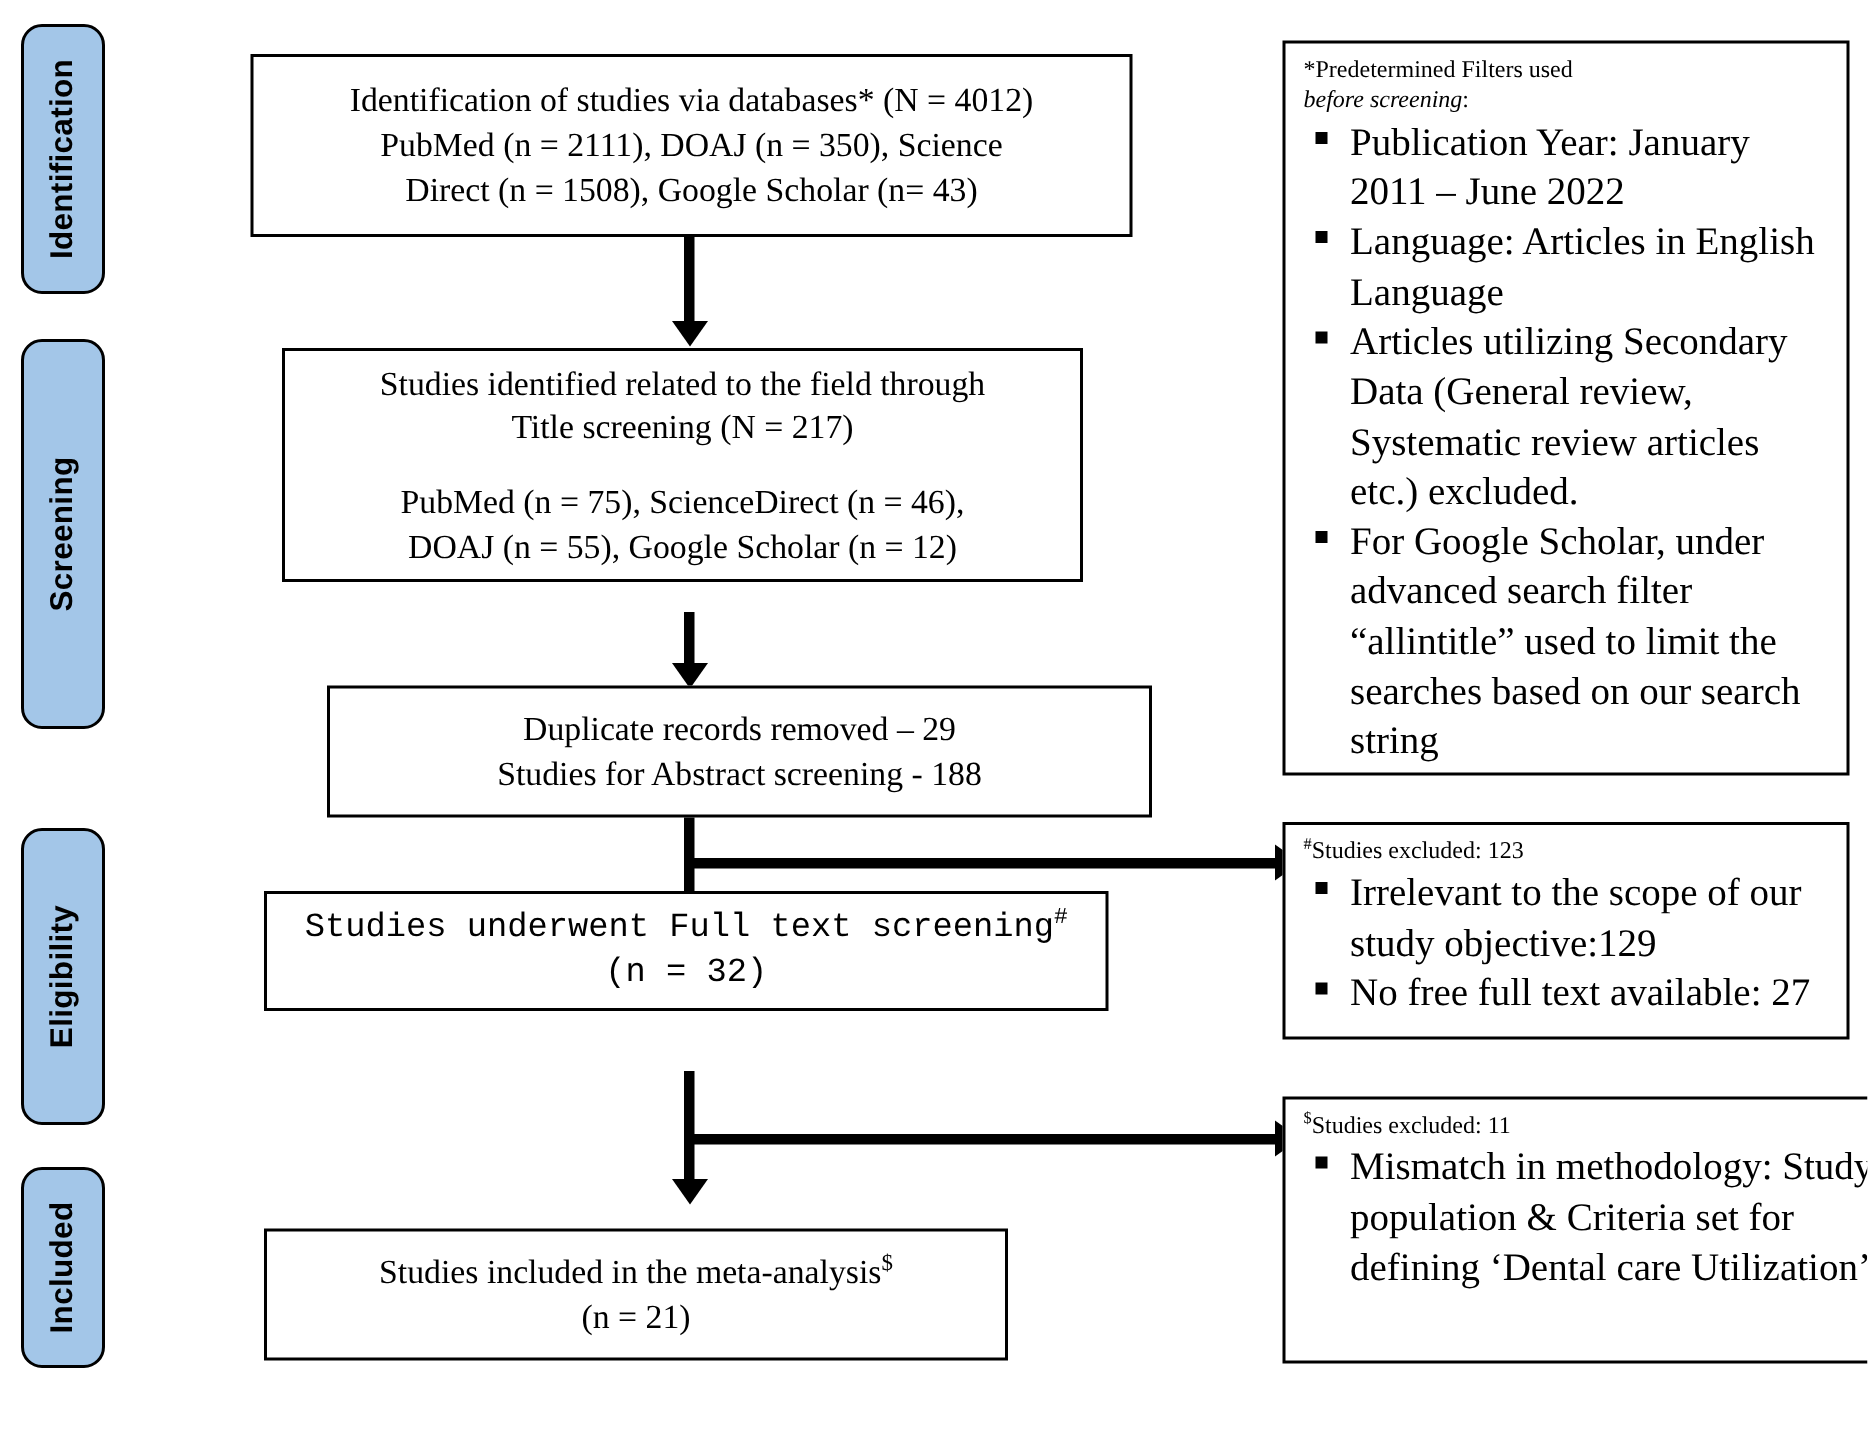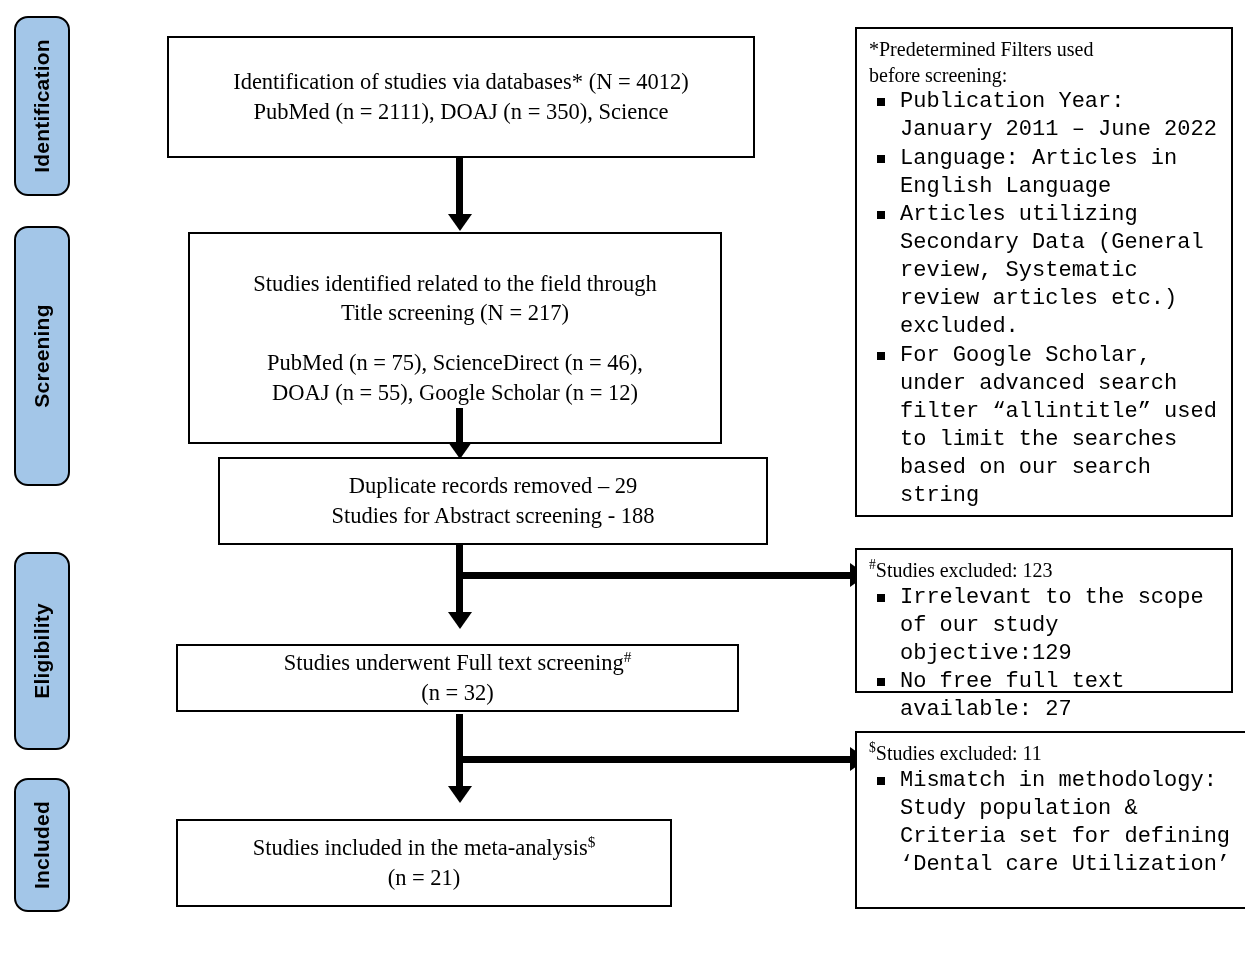--- a/index.html
+++ b/index.html
@@ -68,37 +68,37 @@
 
   
   .note-panel {
     position: absolute;
     background: #ffffff;
     border: 2.5px solid #000000;
     box-sizing: border-box;
     padding: 8px 10px 8px 12px;
   }
   .note-head {
-    font-size: 20px;
+    font-size: 16px;
     line-height: 1.28;
   }
   .note-head .ital {
+    font-style: italic;
   }
   .note-list {
     list-style: none;
     margin: 0;
     padding: 0;
   }
   .note-list li {
     position: relative;
     padding-left: 31px;
-    font-size: 22px;
+    font-size: 26px;
     line-height: 1.28;
     margin: 0;
-    font-family: Liberation Mono, monospace;
   }
   .note-list li .sq-bullet {
     position: absolute;
     left: 8px;
     top: 10px;
     width: 8px;
     height: 8px;
     background: #000000;
   }
 
@@ -147,46 +147,47 @@
     <span class="stage-label">Eligibility</span>
   </div>
 
   <div class="stage-pill" style="left:14px; top:778px; width:56px; height:134px;">
     <span class="stage-label">Included</span>
   </div>
 
   <div class="flow-box" style="left:167px; top:36px; width:588px; height:122px;">
     <div class="line">Identification of studies via databases* (N = 4012)</div>
     <div class="line">PubMed (n = 2111), DOAJ (n = 350), Science</div>
+    <div class="line">Direct (n = 1508), Google Scholar (n= 43)</div>
   </div>
 
   <div class="vline" style="left:456px; top:158px; height:62px;"></div>
   <div class="arrow-down" style="left:448px; top:214px;"></div>
 
-  <div class="flow-box" style="left:188px; top:232px; width:534px; height:212px;">
+  <div class="flow-box" style="left:188px; top:232px; width:534px; height:156px;">
     <div class="line">Studies identified related to the field through</div>
     <div class="line">Title screening (N = 217)</div>
     <div class="line spacer-before">PubMed (n = 75), ScienceDirect (n = 46),</div>
     <div class="line">DOAJ (n = 55), Google Scholar (n = 12)</div>
   </div>
 
   <div class="vline" style="left:456px; top:408px; height:42px;"></div>
   <div class="arrow-down" style="left:448px; top:442px;"></div>
 
   <div class="flow-box" style="left:218px; top:457px; width:550px; height:88px;">
     <div class="line">Duplicate records removed – 29</div>
     <div class="line">Studies for Abstract screening - 188</div>
   </div>
 
   <div class="vline" style="left:456px; top:545px; height:74px;"></div>
   <div class="arrow-down" style="left:448px; top:612px;"></div>
   <div class="hline" style="left:456px; top:572px; width:400px;"></div>
   <div class="arrow-right" style="left:850px; top:563px;"></div>
 
-  <div class="flow-box" style="left:176px; top:644px; width:563px; height:68px;">
+  <div class="flow-box" style="left:176px; top:594px; width:563px; height:80px;font-family:Liberation Mono, monospace;">
     <div class="line">
       <span>Studies underwent Full text screening</span><sup class="marker">#</sup>
     </div>
     <div class="line">(n = 32)</div>
   </div>
 
   <div class="vline" style="left:456px; top:714px; height:78px;"></div>
   <div class="arrow-down" style="left:448px; top:786px;"></div>
   <div class="hline" style="left:456px; top:756px; width:400px;"></div>
   <div class="arrow-right" style="left:850px; top:747px;"></div>

